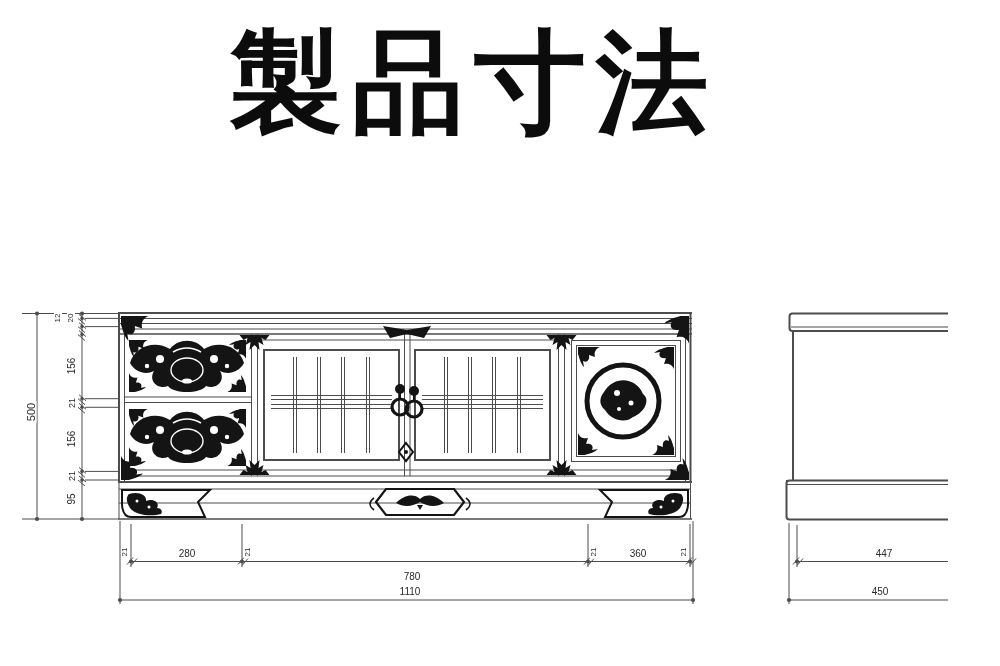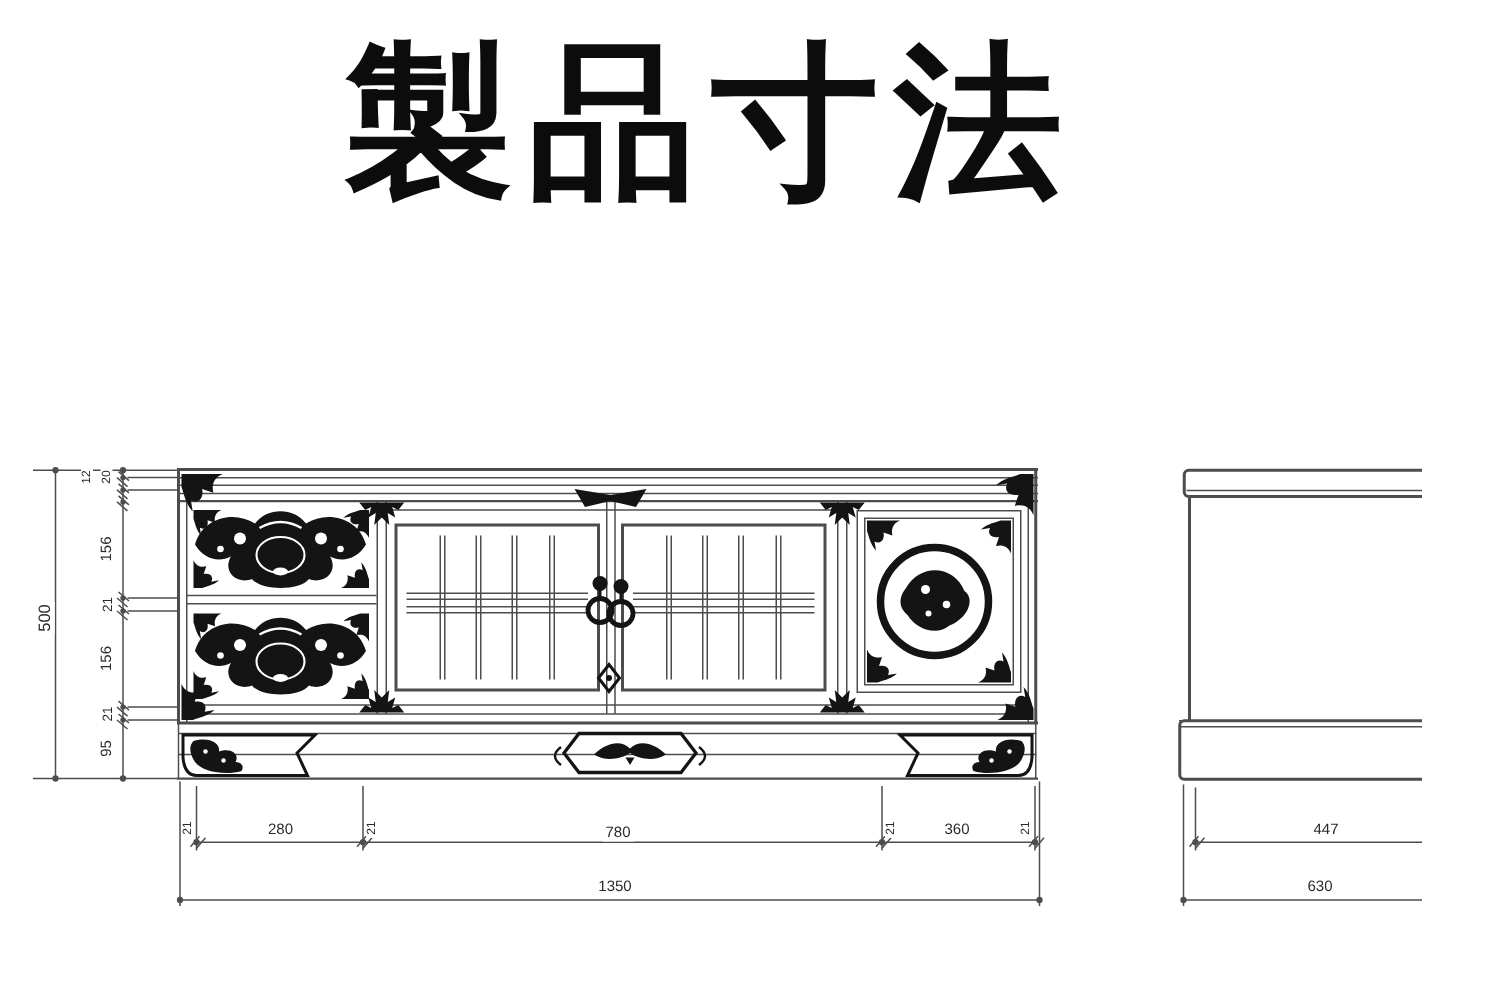--- a/index.html
+++ b/index.html
@@ -308,22 +308,22 @@
   <span class="dim v fs8" style="left:71px;top:318px">20</span>
   <span class="dim v" style="left:72px;top:366px">156</span>
   <span class="dim v fs9" style="left:72px;top:403px">21</span>
   <span class="dim v" style="left:72px;top:439px">156</span>
   <span class="dim v fs9" style="left:72px;top:476px">21</span>
   <span class="dim v" style="left:72px;top:499px">95</span>
 
   <span class="dim v fs8" style="left:125px;top:552px">21</span>
   <span class="dim" style="left:187px;top:554px">280</span>
   <span class="dim v fs8" style="left:248px;top:552px">21</span>
-  <span class="dim" style="left:412px;top:556px">780</span>
+  <span class="dim" style="left:412px;top:577px">780</span>
   <span class="dim v fs8" style="left:594px;top:552px">21</span>
   <span class="dim" style="left:638px;top:554px">360</span>
   <span class="dim v fs8" style="left:684px;top:552px">21</span>
-  <span class="dim" style="left:410px;top:592px">1350</span>
+  <span class="dim" style="left:410px;top:592px">1110</span>
 
   <span class="dim" style="left:884px;top:554px">447</span>
-  <span class="dim" style="left:880px;top:592px">630</span>
+  <span class="dim" style="left:880px;top:592px">450</span>
 
 </div>
 
 </body></html>

